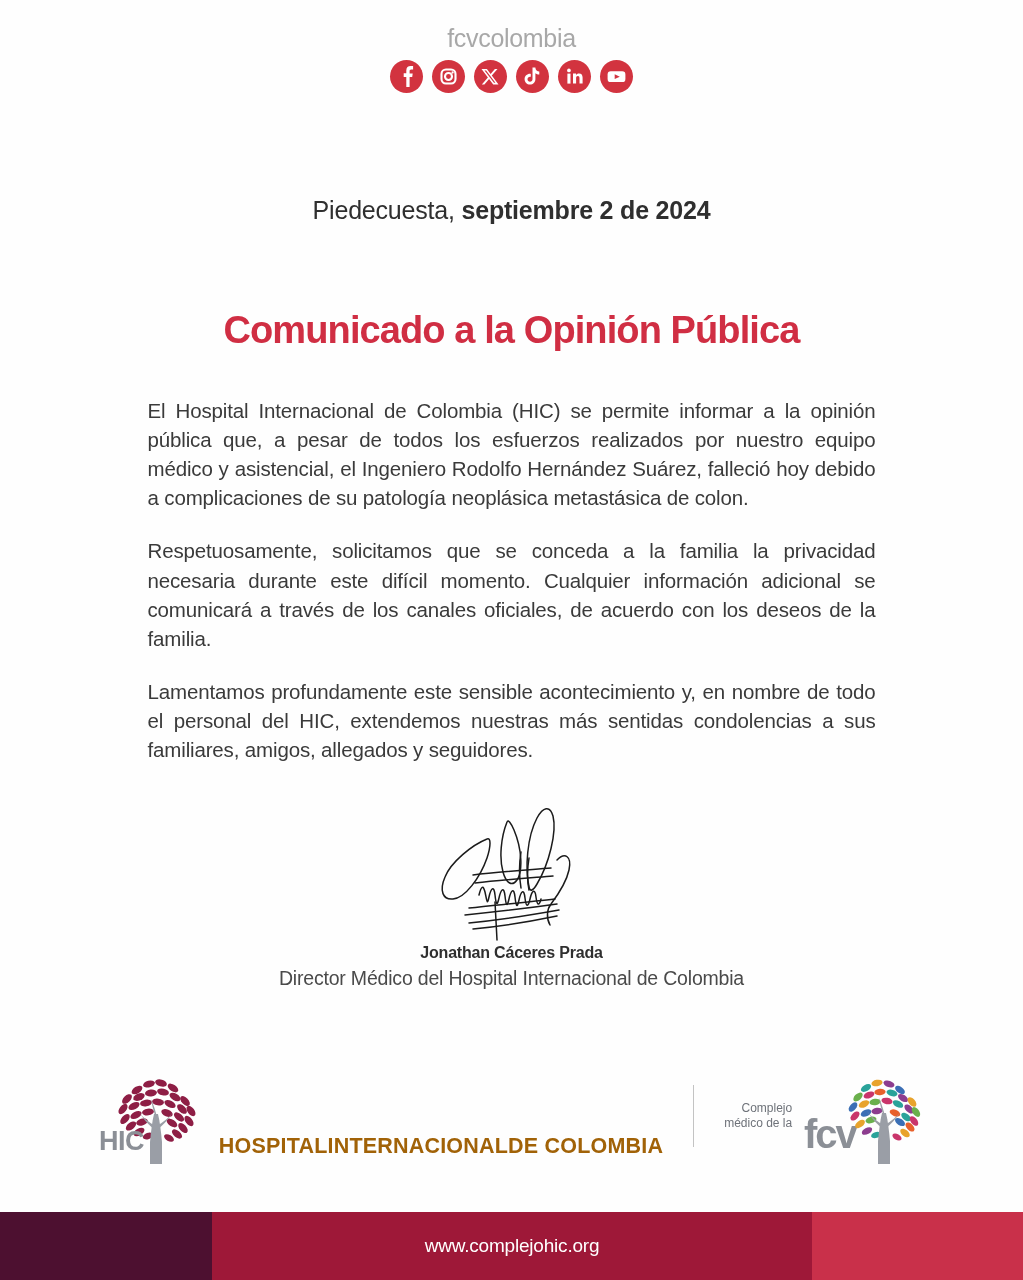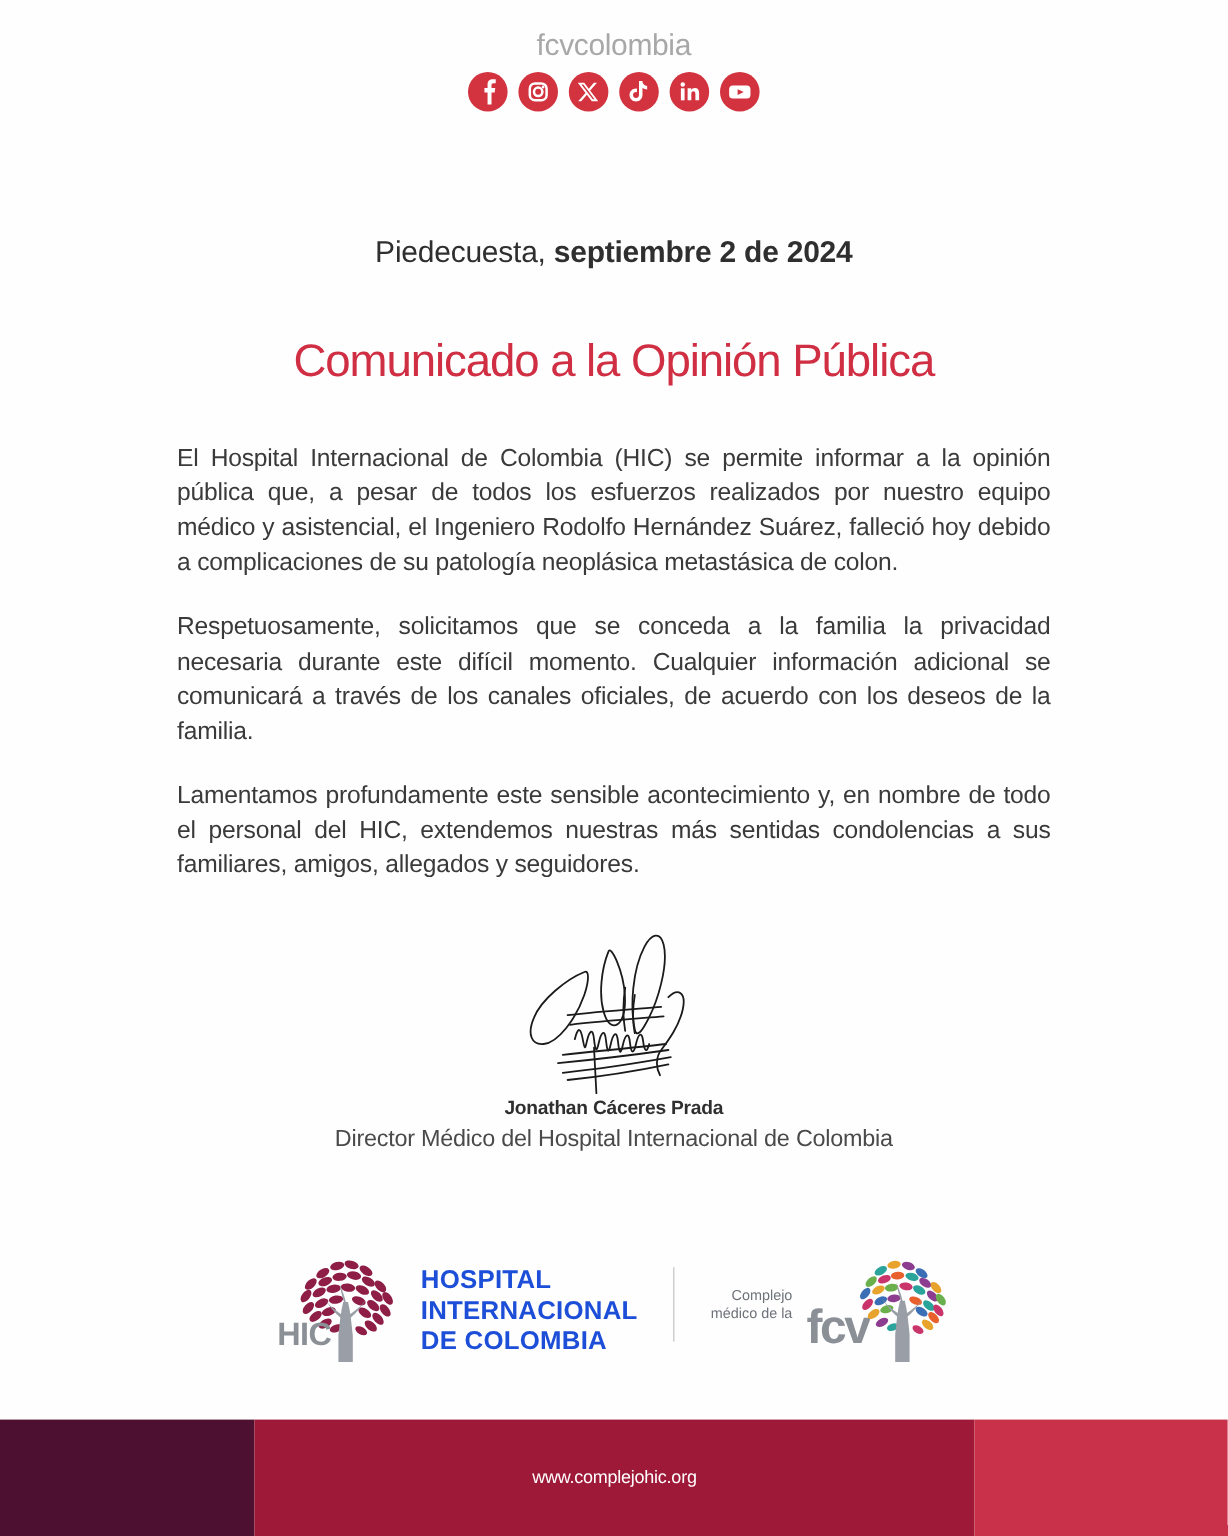--- a/index.html
+++ b/index.html
@@ -66,23 +66,23 @@
   }
   .dateline {
     margin-top: 55px;
     font-size: 25px;
     color: #2f2f2f;
     letter-spacing: -0.2px;
   }
   .dateline b { font-weight: 700; }
 
   .title {
-    margin-top: 55px;
+    margin-top: 84px;
     font-size: 38px;
-    font-weight: 400;
+    font-weight: 700;
     color: #d02e43;
     letter-spacing: -0.9px;
   }
 
   .body-block {
     width: 728px;
     margin-top: 44px;
   }
   .para {
     font-size: 20.5px;
@@ -125,24 +125,24 @@
     justify-content: center;
     gap: 0px;
   }
   .logo-hic {
     display: flex;
     align-items: flex-end;
     gap: 8px;
   }
   .hic-words {
     display: flex;
-    flex-direction: column;
+    flex-direction: row;
     font-weight: 700;
     font-size: 21.5px;
-    color: #1d4ed8;
+    color: #a16207;
     line-height: 1.2;
     letter-spacing: 0.2px;
     padding-bottom: 4px;
   }
   .logo-sep {
     width: 1px;
     height: 62px;
     background: #c3c3c3;
     margin: 0 30px;
   }
@@ -168,21 +168,21 @@
   .fbar-mid   {
     width: 600px;
     background: #9e1838;
     display: flex;
     align-items: center;
     justify-content: center;
   }
   .fbar-right { flex: 1; background: #c9304a; }
   .footer-url {
     color: #ffffff;
-    font-size: 15px;
+    font-size: 19px;
     letter-spacing: -0.2px;
   }
 </style>
 </head>
 <body>
 
 <div class="page">
 
   <div class="header">
     <div class="brand-handle">fcvcolombia</div>

